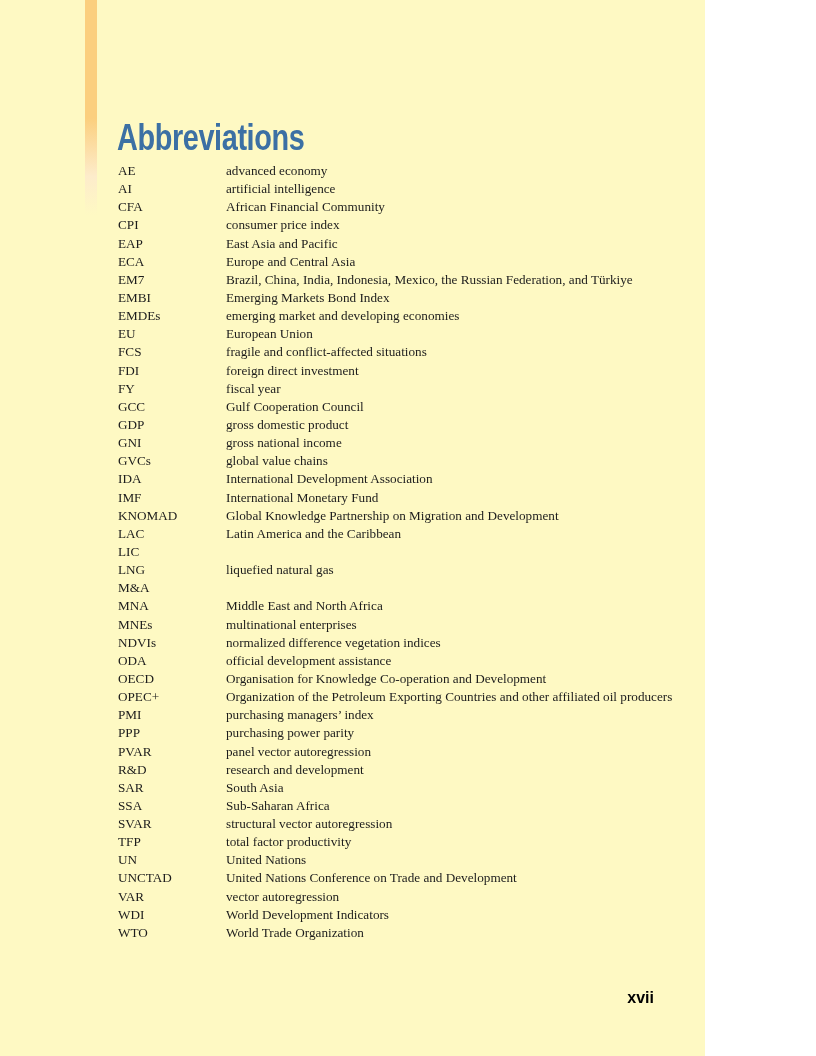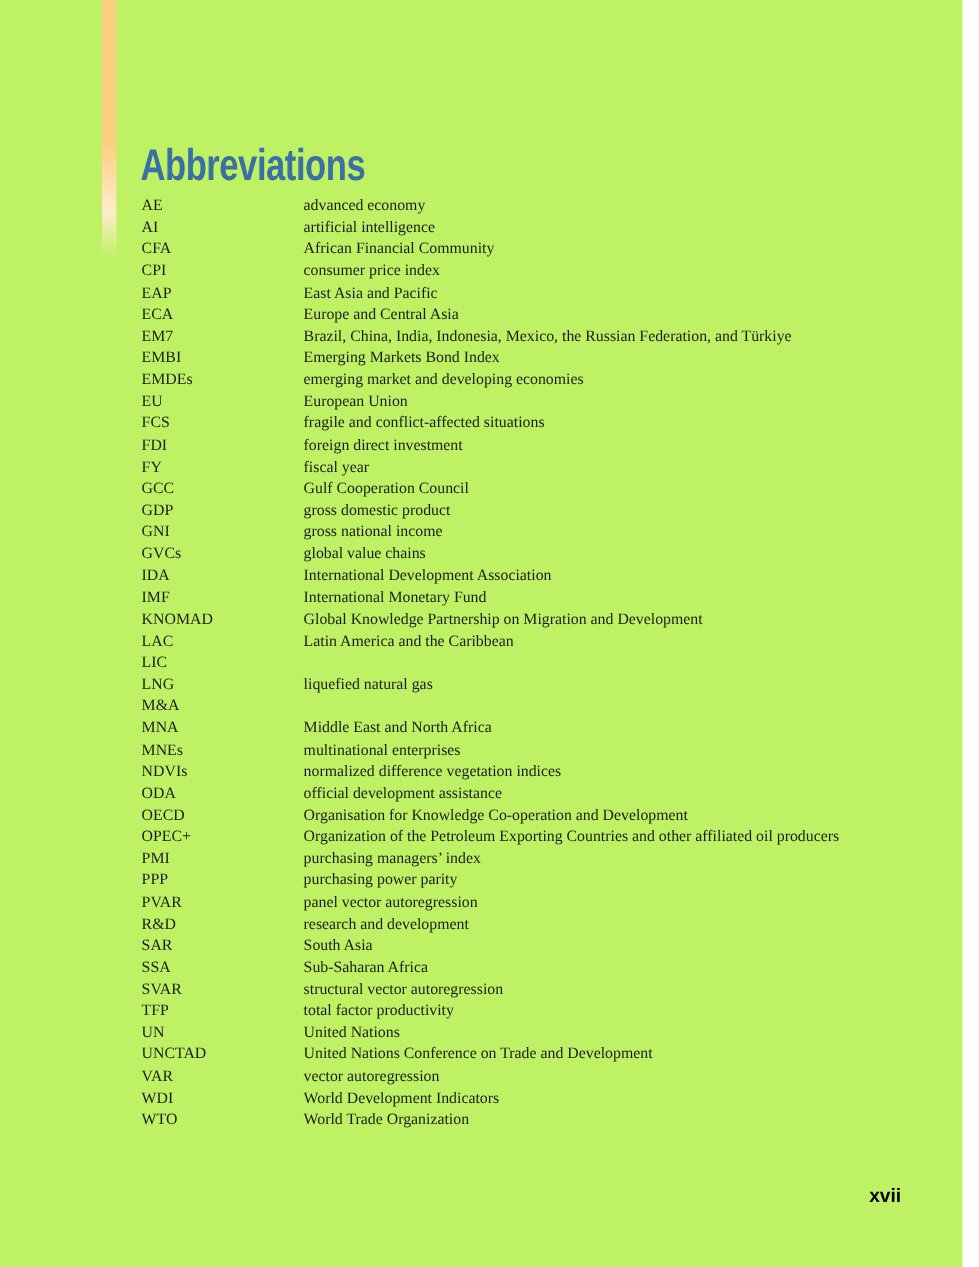--- a/index.html
+++ b/index.html
@@ -5,26 +5,25 @@
   html, body {
     margin: 0;
     padding: 0;
     width: 816px;
     height: 1056px;
     background: #ffffff;
     overflow: hidden;
   }
   .page {
     position: relative;
-    width: 772px;
+    width: 705px;
     height: 1056px;
-    background: #bef264;
+    background: #fef9c3;
     font-family: "Liberation Serif", "DejaVu Serif", serif;
     color: #1c1c1c;
-    padding-left: 30px;
   }
   .accent-bar {
     position: absolute;
     left: 85px;
     top: 0;
     width: 12px;
     height: 215px;
     background: linear-gradient(to bottom,
       #fbcf7e 0%,
       #fbcf7e 55%,
@@ -51,21 +50,20 @@
     top: 162px;
     width: 650px;
   }
   .abbr-row {
     display: flex;
     align-items: baseline;
     height: 18.15px;
     line-height: 18.15px;
     font-size: 13.2px;
     white-space: nowrap;
-    gap: 27px;
   }
   .abbr-term {
     flex: 0 0 108px;
     width: 108px;
   }
   .abbr-def {
     flex: 1 1 auto;
   }
   .page-number {
     position: absolute;

